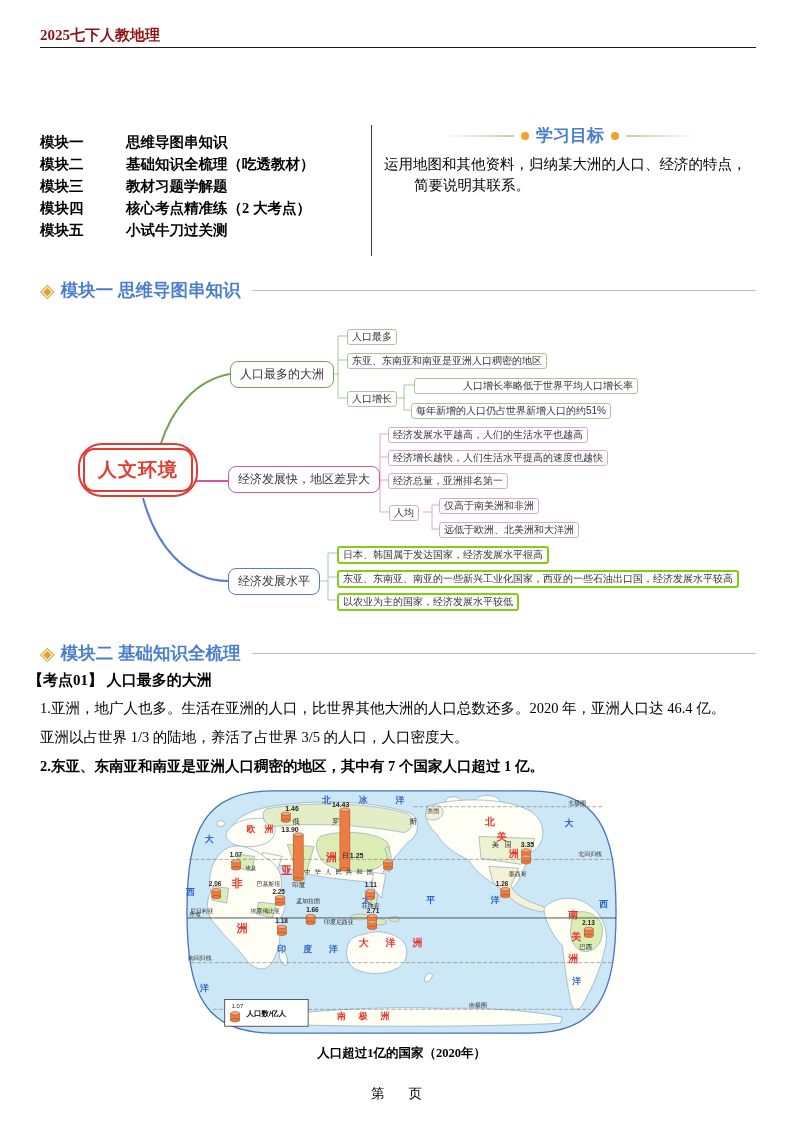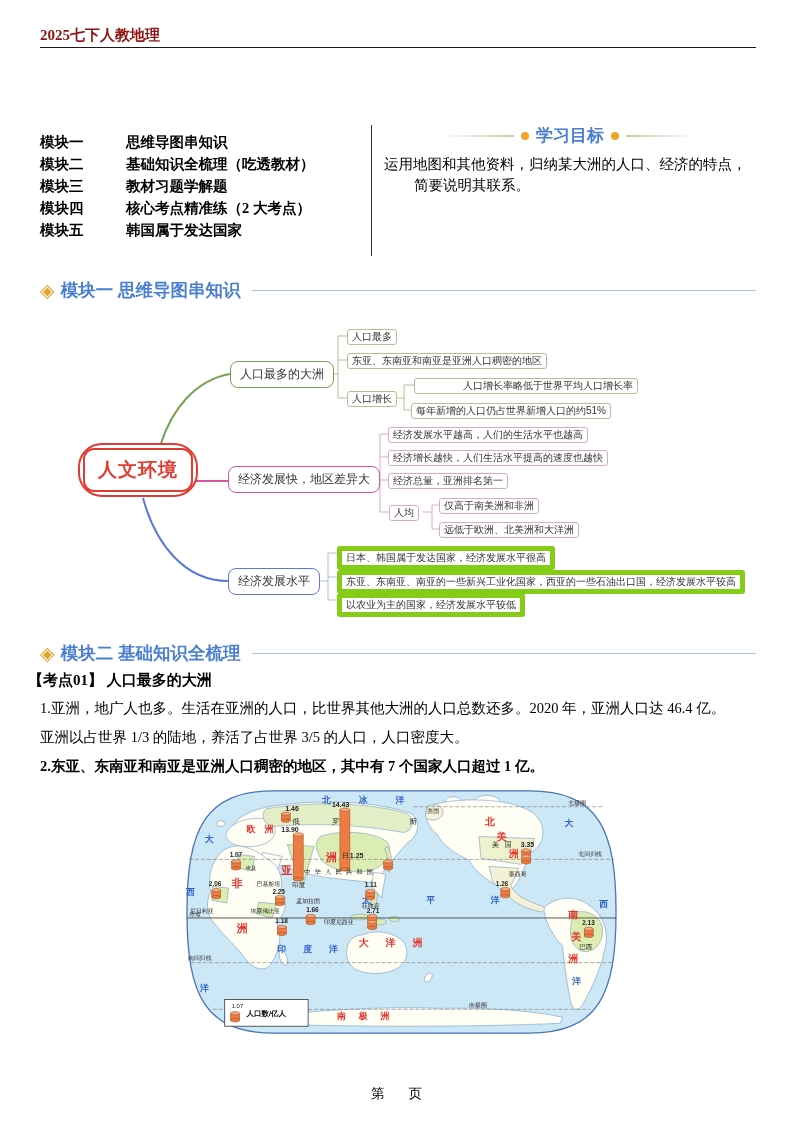--- a/index.html
+++ b/index.html
@@ -46,21 +46,21 @@
   .mm-center-outer{left:78px;top:123px;border:2px solid #e23b31;border-radius:24px;padding:3px;background:#fff;}
   .mm-center-inner{border:2px solid #e23b31;border-radius:11px;padding:7px 13px;
                    font-size:19px;font-weight:bold;color:#e23b31;letter-spacing:1px;}
   .mm-branch{font-size:12px;padding:4px 9px;border-radius:8px;background:#fff;}
   .mm-b1{left:230px;top:41px;border:1.5px solid #74a257;}
   .mm-b2{left:228px;top:146px;border:1.5px solid #d6579e;}
   .mm-b3{left:228px;top:248px;border:1.5px solid #5b79d8;}
   .mm-sub{font-size:10px;padding:1px 4px;border-radius:3px;line-height:12px;}
   .sub-g{border:1px solid #a9c694;}
   .sub-p{border:1px solid #dcaac9;}
-  .sub-b{border:5px solid #84cc16;}
+  .sub-b{border:2px solid #84cc16;}
 
   
   .kd-head{position:absolute;left:28px;top:671px;font-size:15px;font-weight:bold;color:#000;white-space:nowrap;}
   .body-line{position:absolute;left:40px;font-size:14.5px;color:#000;white-space:nowrap;}
 
   
   .map-wrap{position:absolute;left:183px;top:786px;width:437px;}
   .map-caption{margin-top:3px;text-align:center;font-size:12.5px;font-weight:bold;color:#000;}
 
   
@@ -76,21 +76,21 @@
   <div class="header-rule"></div>
 
 
   <div class="two-col">
     <div class="col-left">
       <div class="nav-list">
         <div class="nowrap"><span class="nav-no">模块一</span><span>思维导图串知识</span></div>
         <div class="nowrap"><span class="nav-no">模块二</span><span>基础知识全梳理（吃透教材）</span></div>
         <div class="nowrap"><span class="nav-no">模块三</span><span>教材习题学解题</span></div>
         <div class="nowrap"><span class="nav-no">模块四</span><span>核心考点精准练（2 大考点）</span></div>
-        <div class="nowrap"><span class="nav-no">模块五</span><span>韩国属于发达国家</span></div>
+        <div class="nowrap"><span class="nav-no">模块五</span><span>小试牛刀过关测</span></div>
       </div>
     </div>
     <div class="v-divider"></div>
     <div class="col-right">
       <div class="col-heading">
         <span class="hline-l"></span>
         <span class="dot"></span>
         <span>学习目标</span>
         <span class="dot"></span>
         <span class="hline-r"></span>
@@ -373,19 +373,20 @@
         </g>
       </g>
 
       <g>
         <rect x="42" y="214" width="84" height="27" fill="#ffffff" stroke="#333" stroke-width="0.8"></rect>
         <text x="49" y="223" font-size="6" fill="#222">1.07</text>
         <use href="#cyl" x="48" y="226"></use>
         <text x="64" y="231" font-size="7.5" fill="#000" font-weight="bold">人口数/亿人</text>
       </g>
     </svg>
+    <div class="map-caption">人口超过1亿的国家（2020年）</div>
   </div>
 
   <div class="footer">
     <span>第</span><span class="gap"></span><span>页</span>
   </div>
 
 </div>
 
 </body></html>

